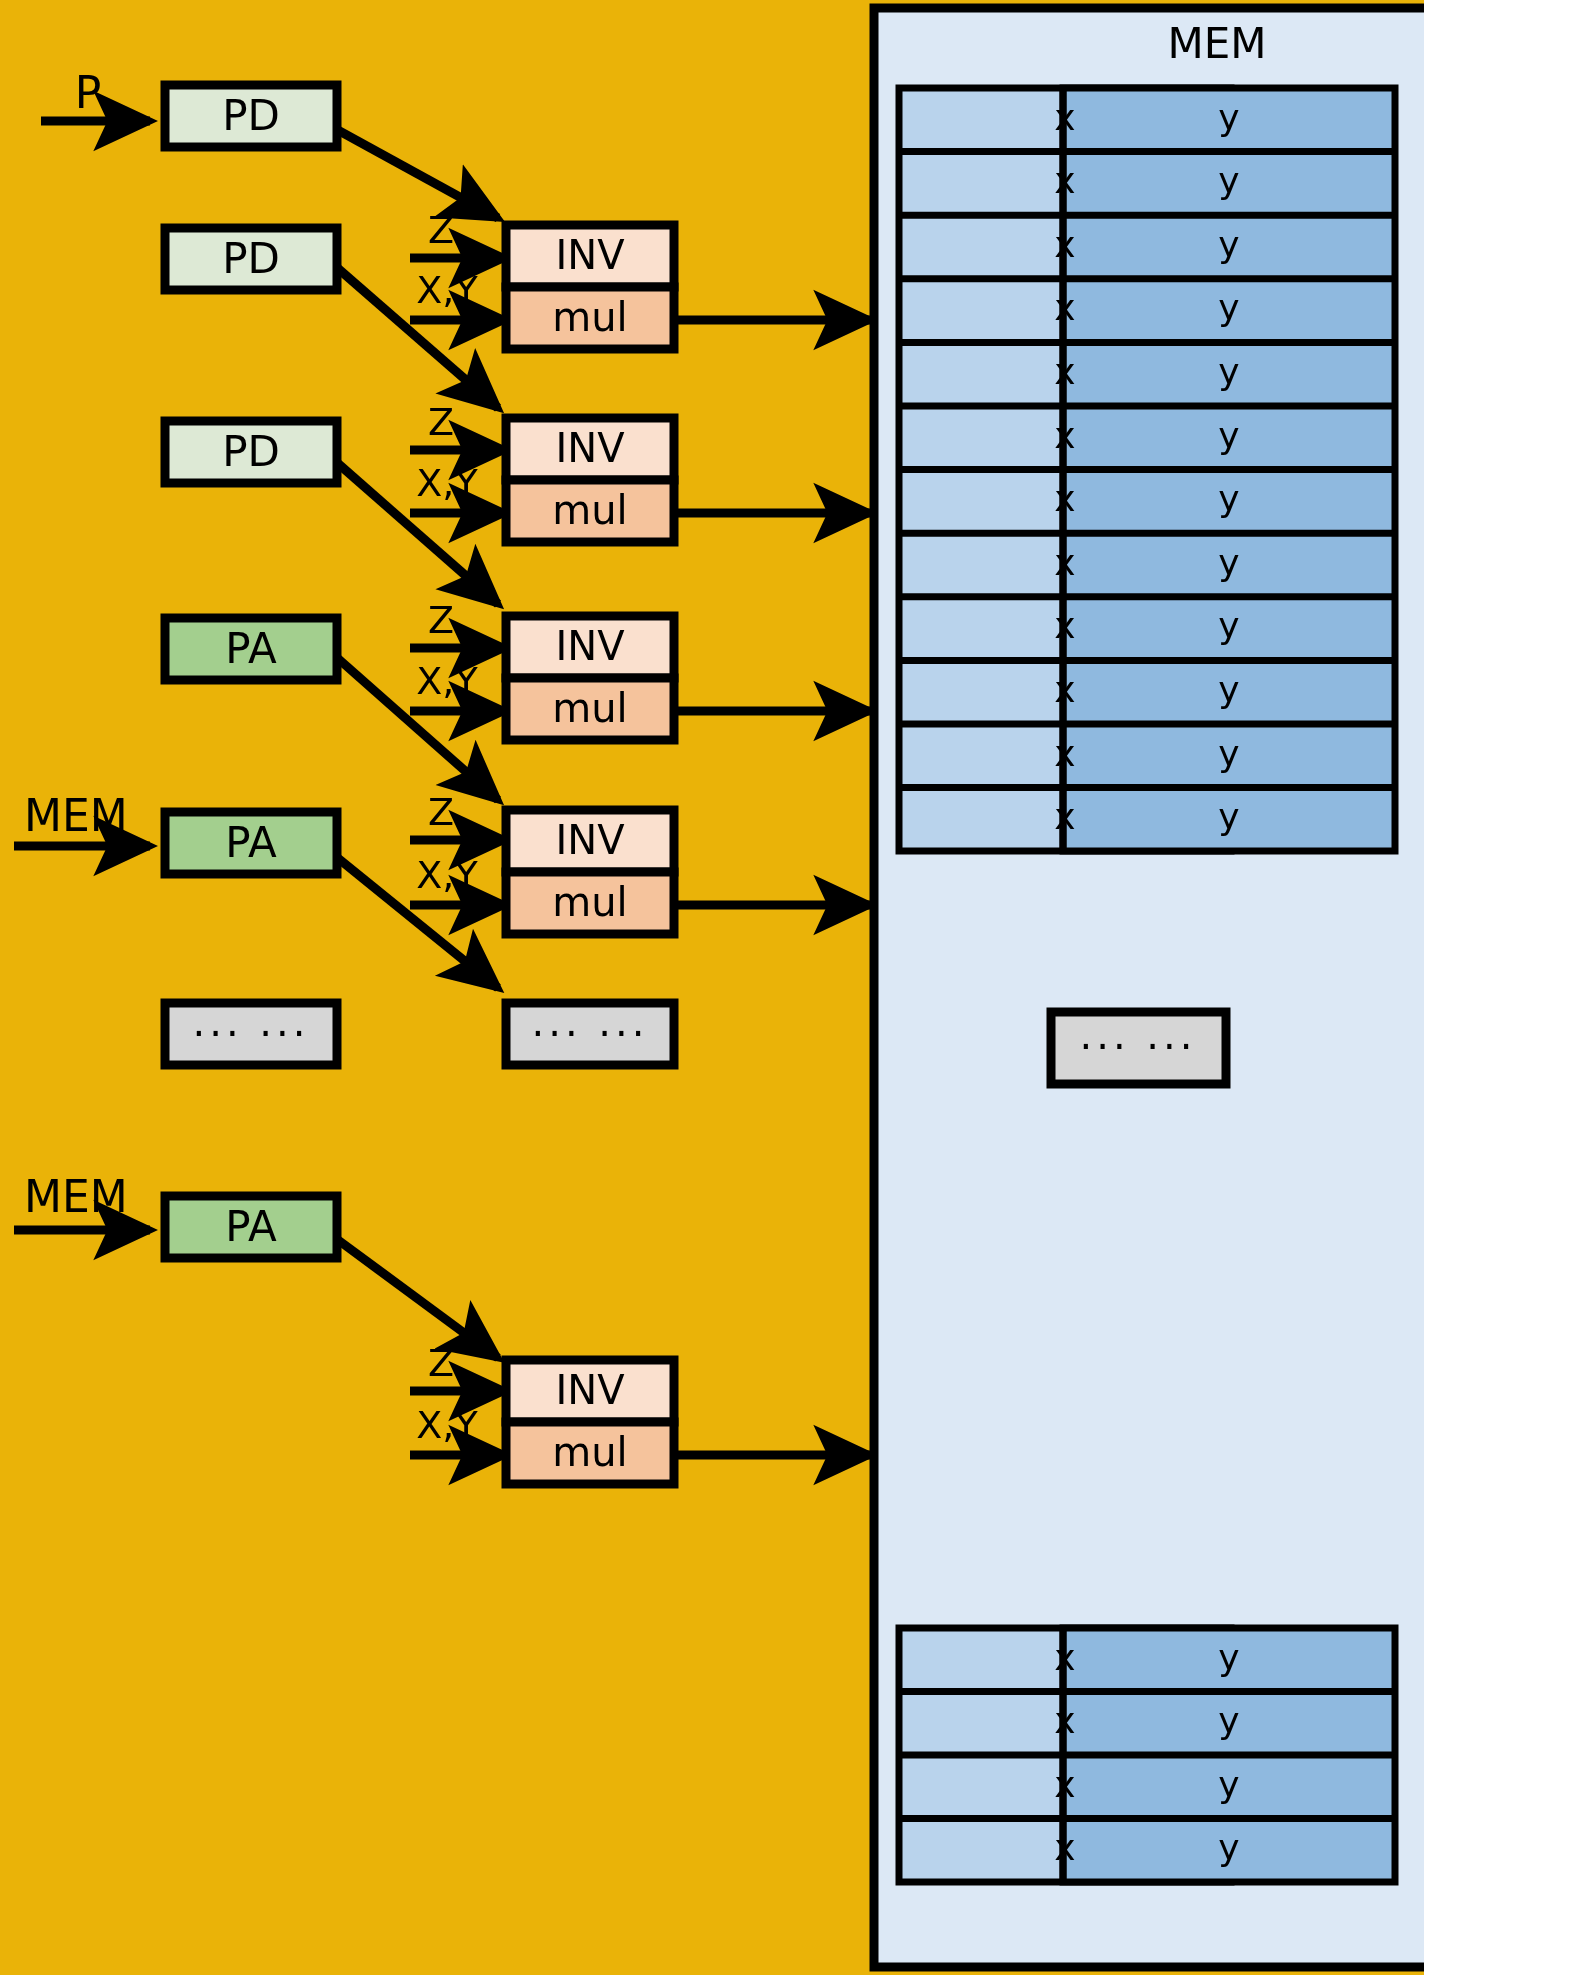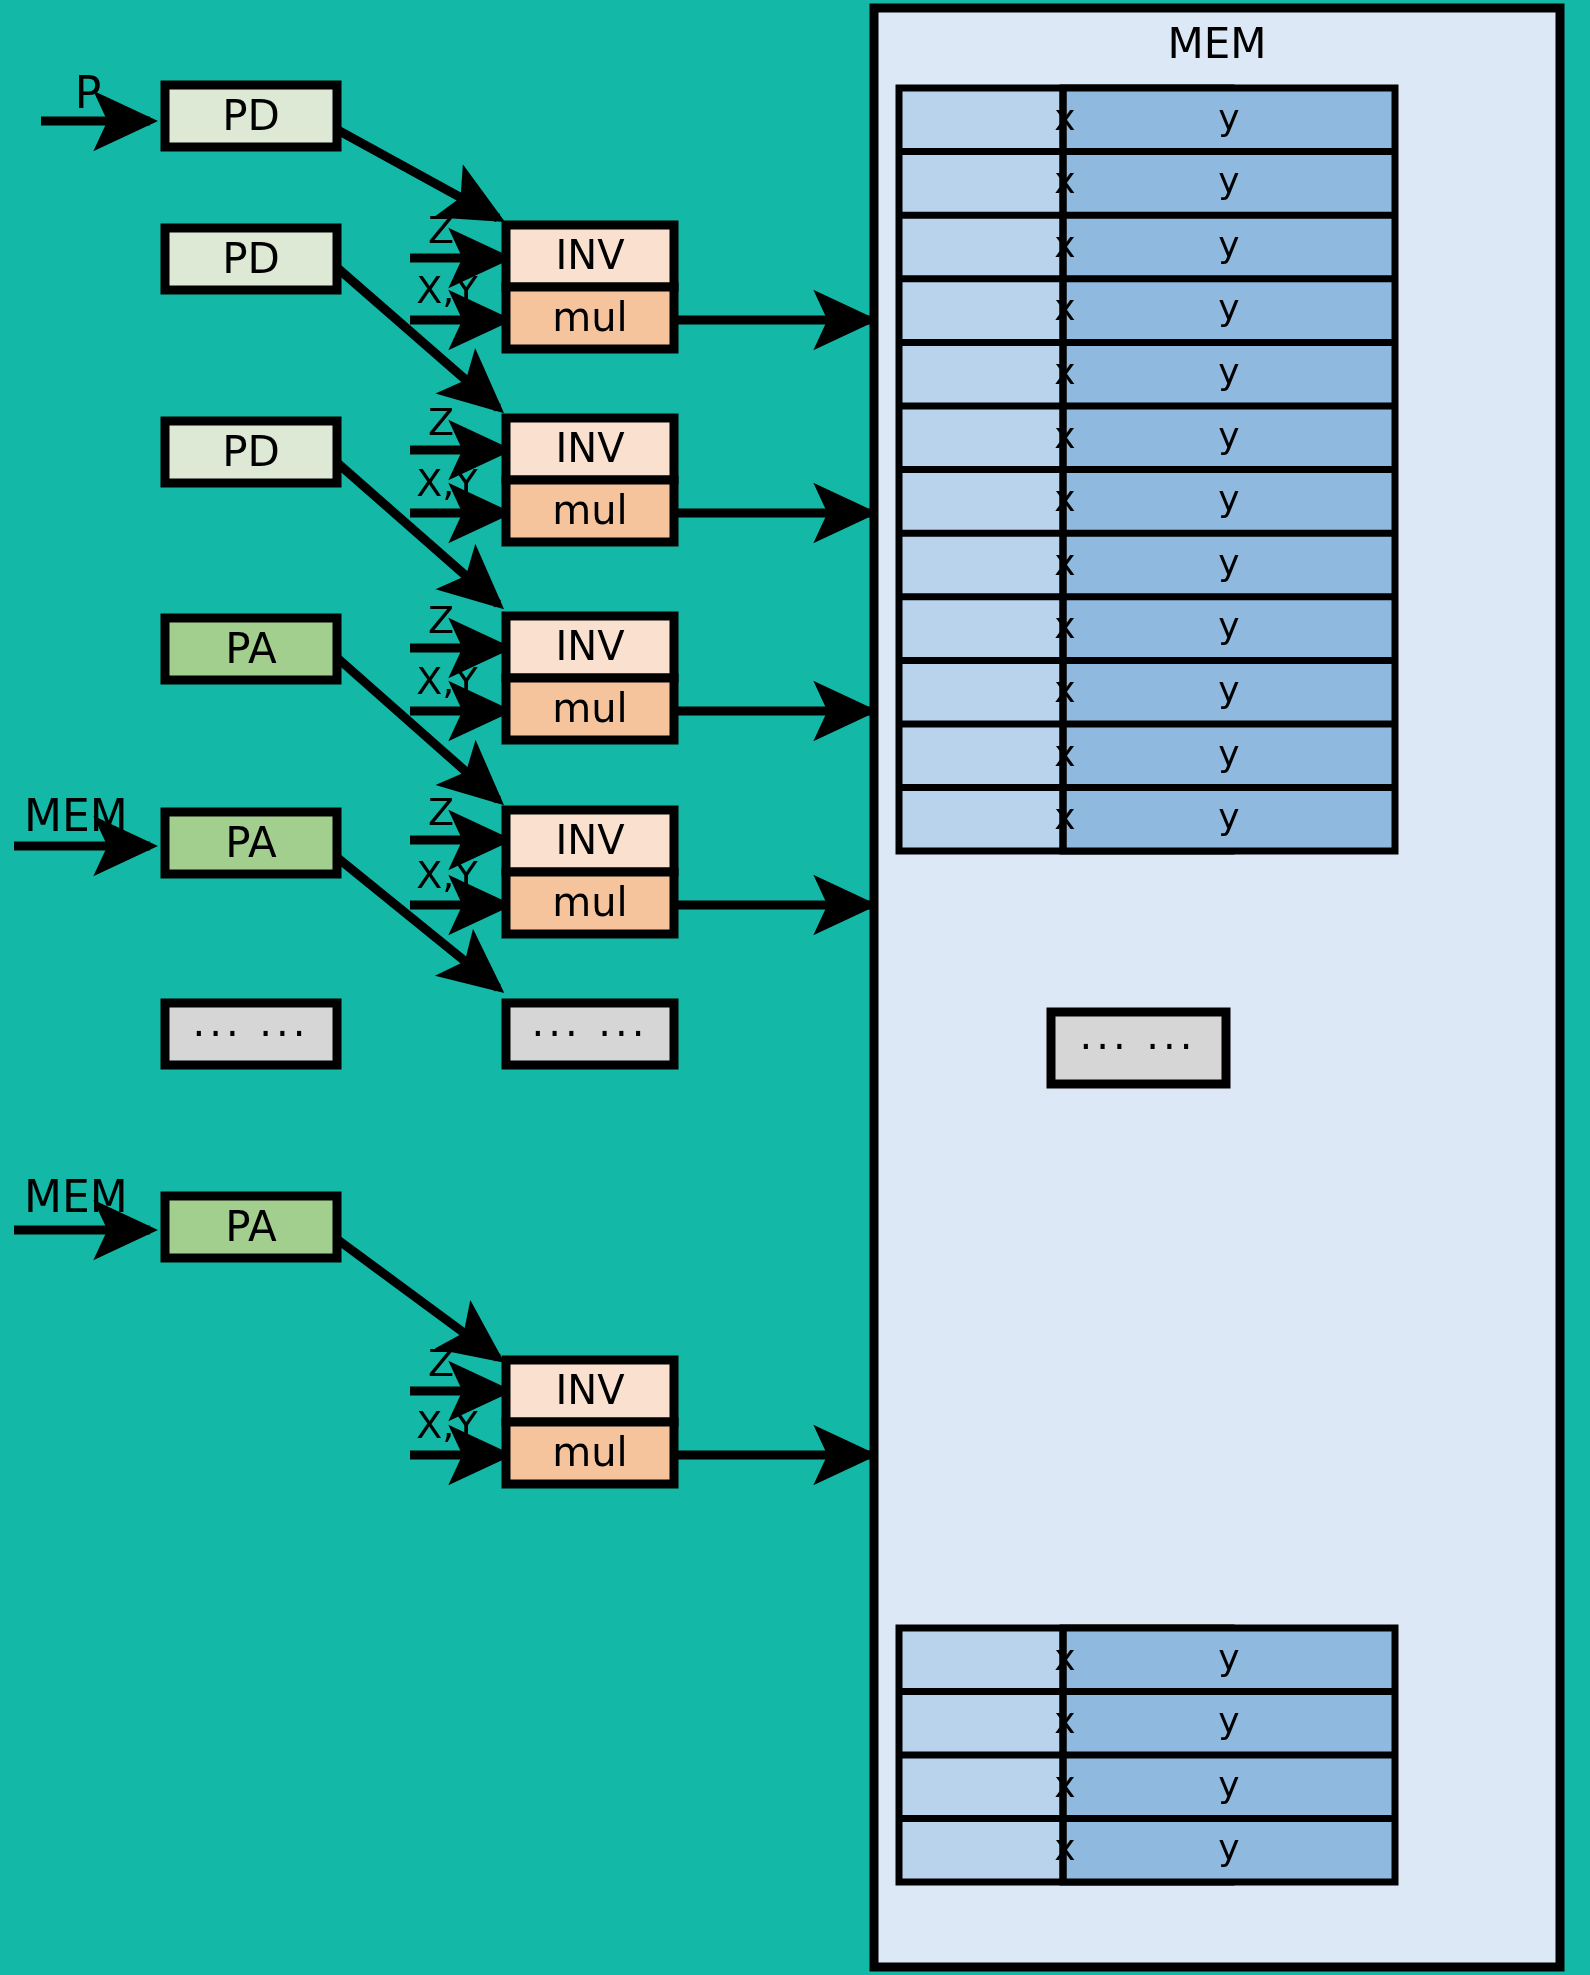--- a/index.html
+++ b/index.html
@@ -5,23 +5,23 @@
   html, body {
     margin: 0;
     padding: 0;
     background: #ffffff;
   }
   body {
     font-family: "DejaVu Sans", sans-serif;
   }
   #stage {
     position: relative;
-    width: 1590px;
+    width: 1424px;
     height: 1975px;
-    background: #14b8a6;
+    background: #eab308;
     overflow: hidden;
   }
   svg#diagram {
     position: absolute;
     left: 0;
     top: 0;
     width: 1590px;
     height: 1975px;
   }
   .blk-text {

